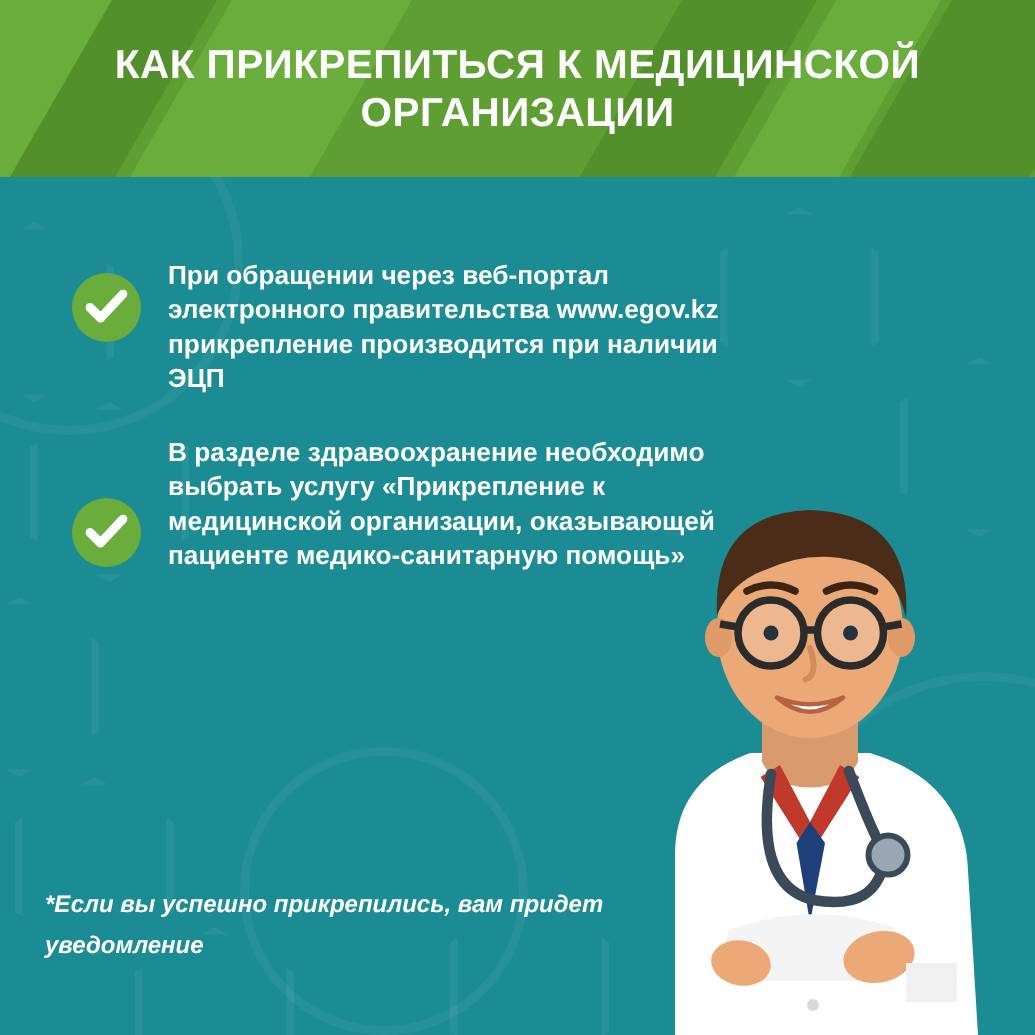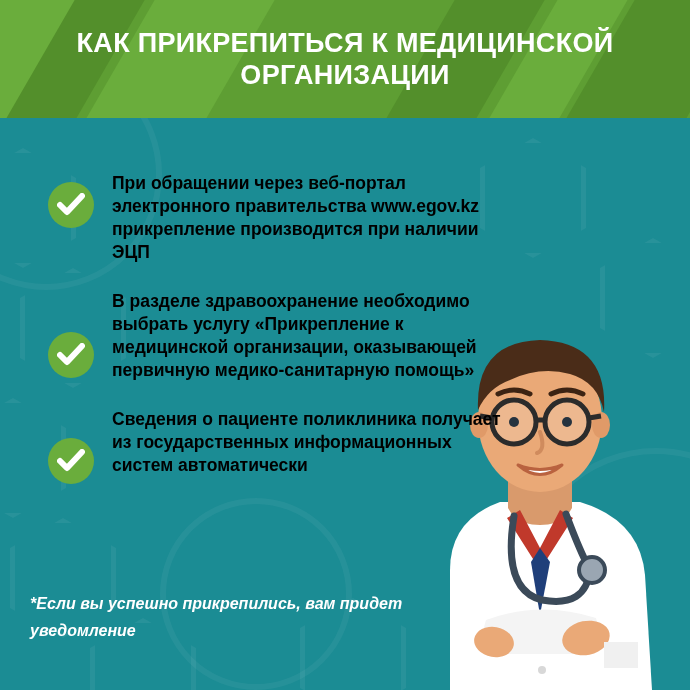--- a/index.html
+++ b/index.html
@@ -95,21 +95,21 @@
     background: #6aad3c;
     margin-right: 18px;
     position: relative;
   }
   .check svg {
     position: absolute;
     left: 9px;
     top: 11px;
   }
   .item-text {
-    color: #000000;
+    color: #ffffff;
     font-weight: bold;
     font-size: 17.5px;
     line-height: 23px;
     padding-top: 2px;
     max-width: 400px;
   }
   .item:nth-child(1) .check { margin-top: 12px; }
   .item:nth-child(2) .check { margin-top: 44px; }
   .item:nth-child(3) .check { margin-top: 32px; }
 
@@ -220,29 +220,21 @@
       </div>
       <div class="item-text">При обращении через веб-портал электронного правительства www.egov.kz  прикрепление производится при наличии ЭЦП</div>
     </div>
 
     <div class="item">
       <div class="check">
         <svg width="28" height="24" viewBox="0 0 28 24">
           <path d="M3 12 L10 19 L25 3" stroke="#ffffff" stroke-width="6" fill="none" stroke-linecap="round" stroke-linejoin="round"></path>
         </svg>
       </div>
-      <div class="item-text">В разделе здравоохранение необходимо выбрать услугу «Прикрепление к медицинской организации, оказывающей первичную медико-санитарную помощь»</div>
+      <div class="item-text">В разделе здравоохранение необходимо выбрать услугу «Прикрепление к медицинской организации, оказывающей пациенте медико-санитарную помощь»</div>
     </div>
 
-    <div class="item">
-      <div class="check">
-        <svg width="28" height="24" viewBox="0 0 28 24">
-          <path d="M3 12 L10 19 L25 3" stroke="#ffffff" stroke-width="6" fill="none" stroke-linecap="round" stroke-linejoin="round"></path>
-        </svg>
-      </div>
-      <div class="item-text">Сведения о пациенте поликлиника получает из государственных информационных систем автоматически</div>
-    </div>
 
   </div>
 
   <div class="footnote">*Если вы успешно прикрепились, вам придет уведомление</div>
 
 </div>
 
 </body></html>

